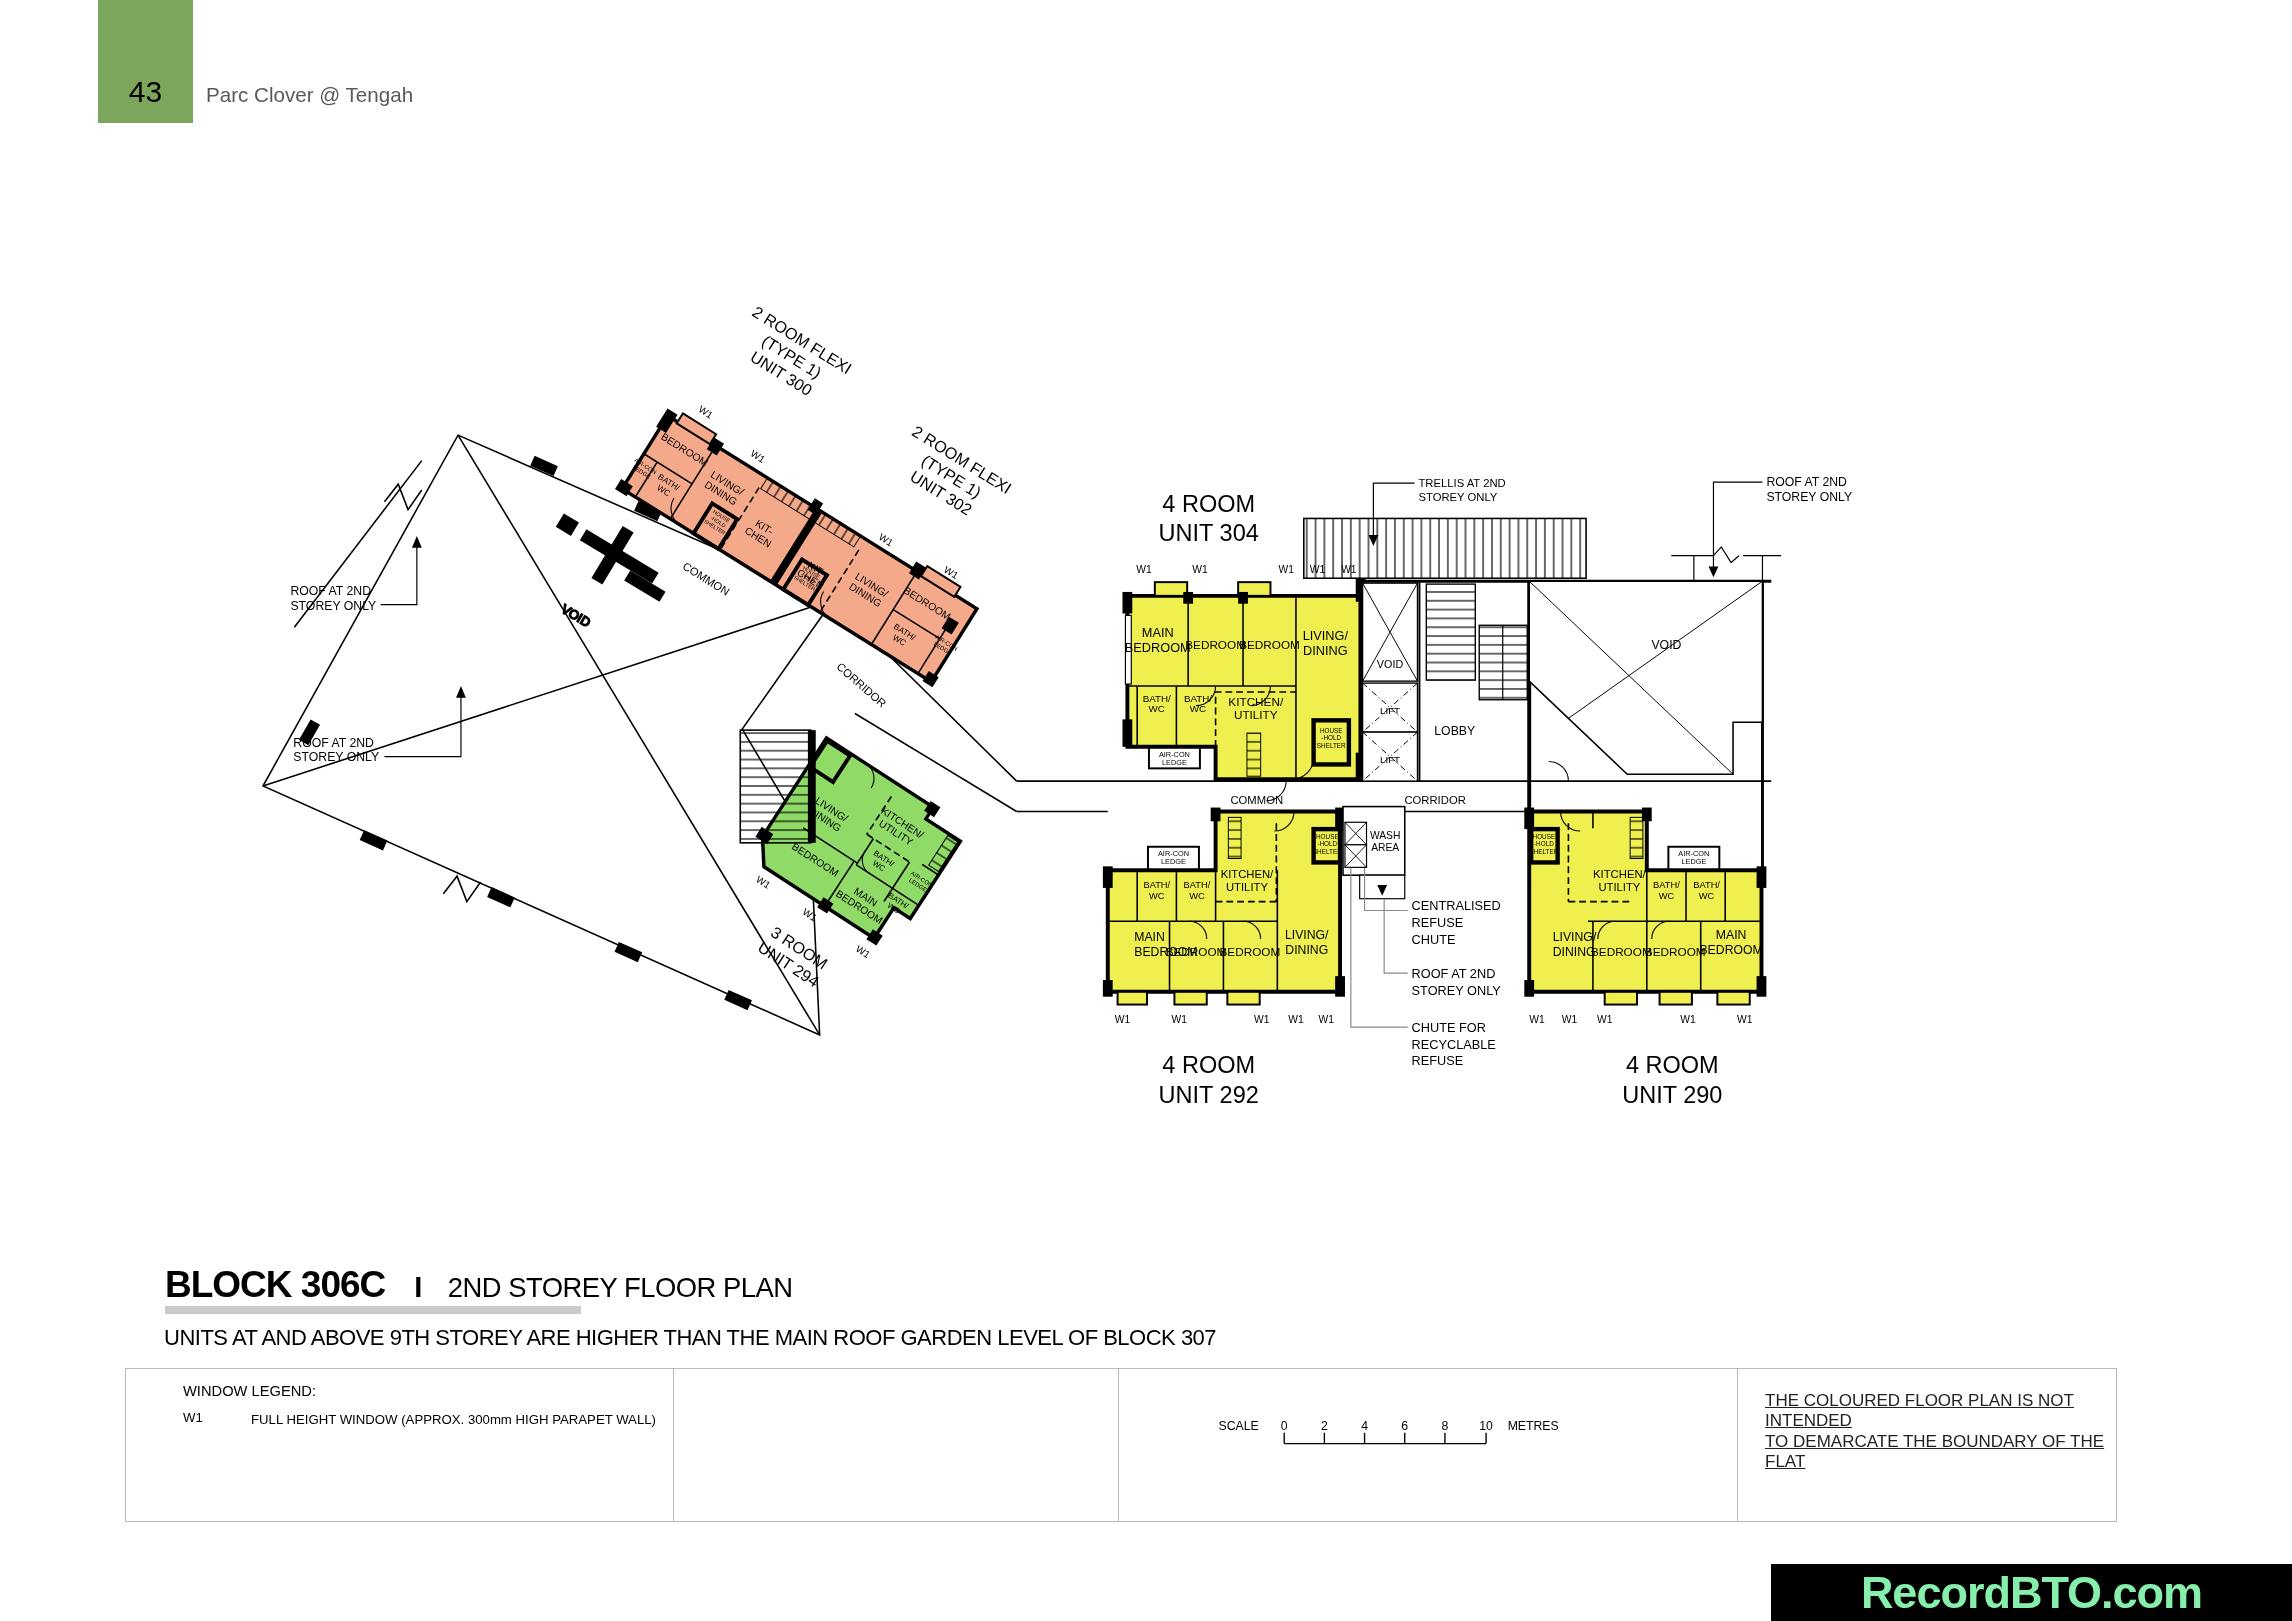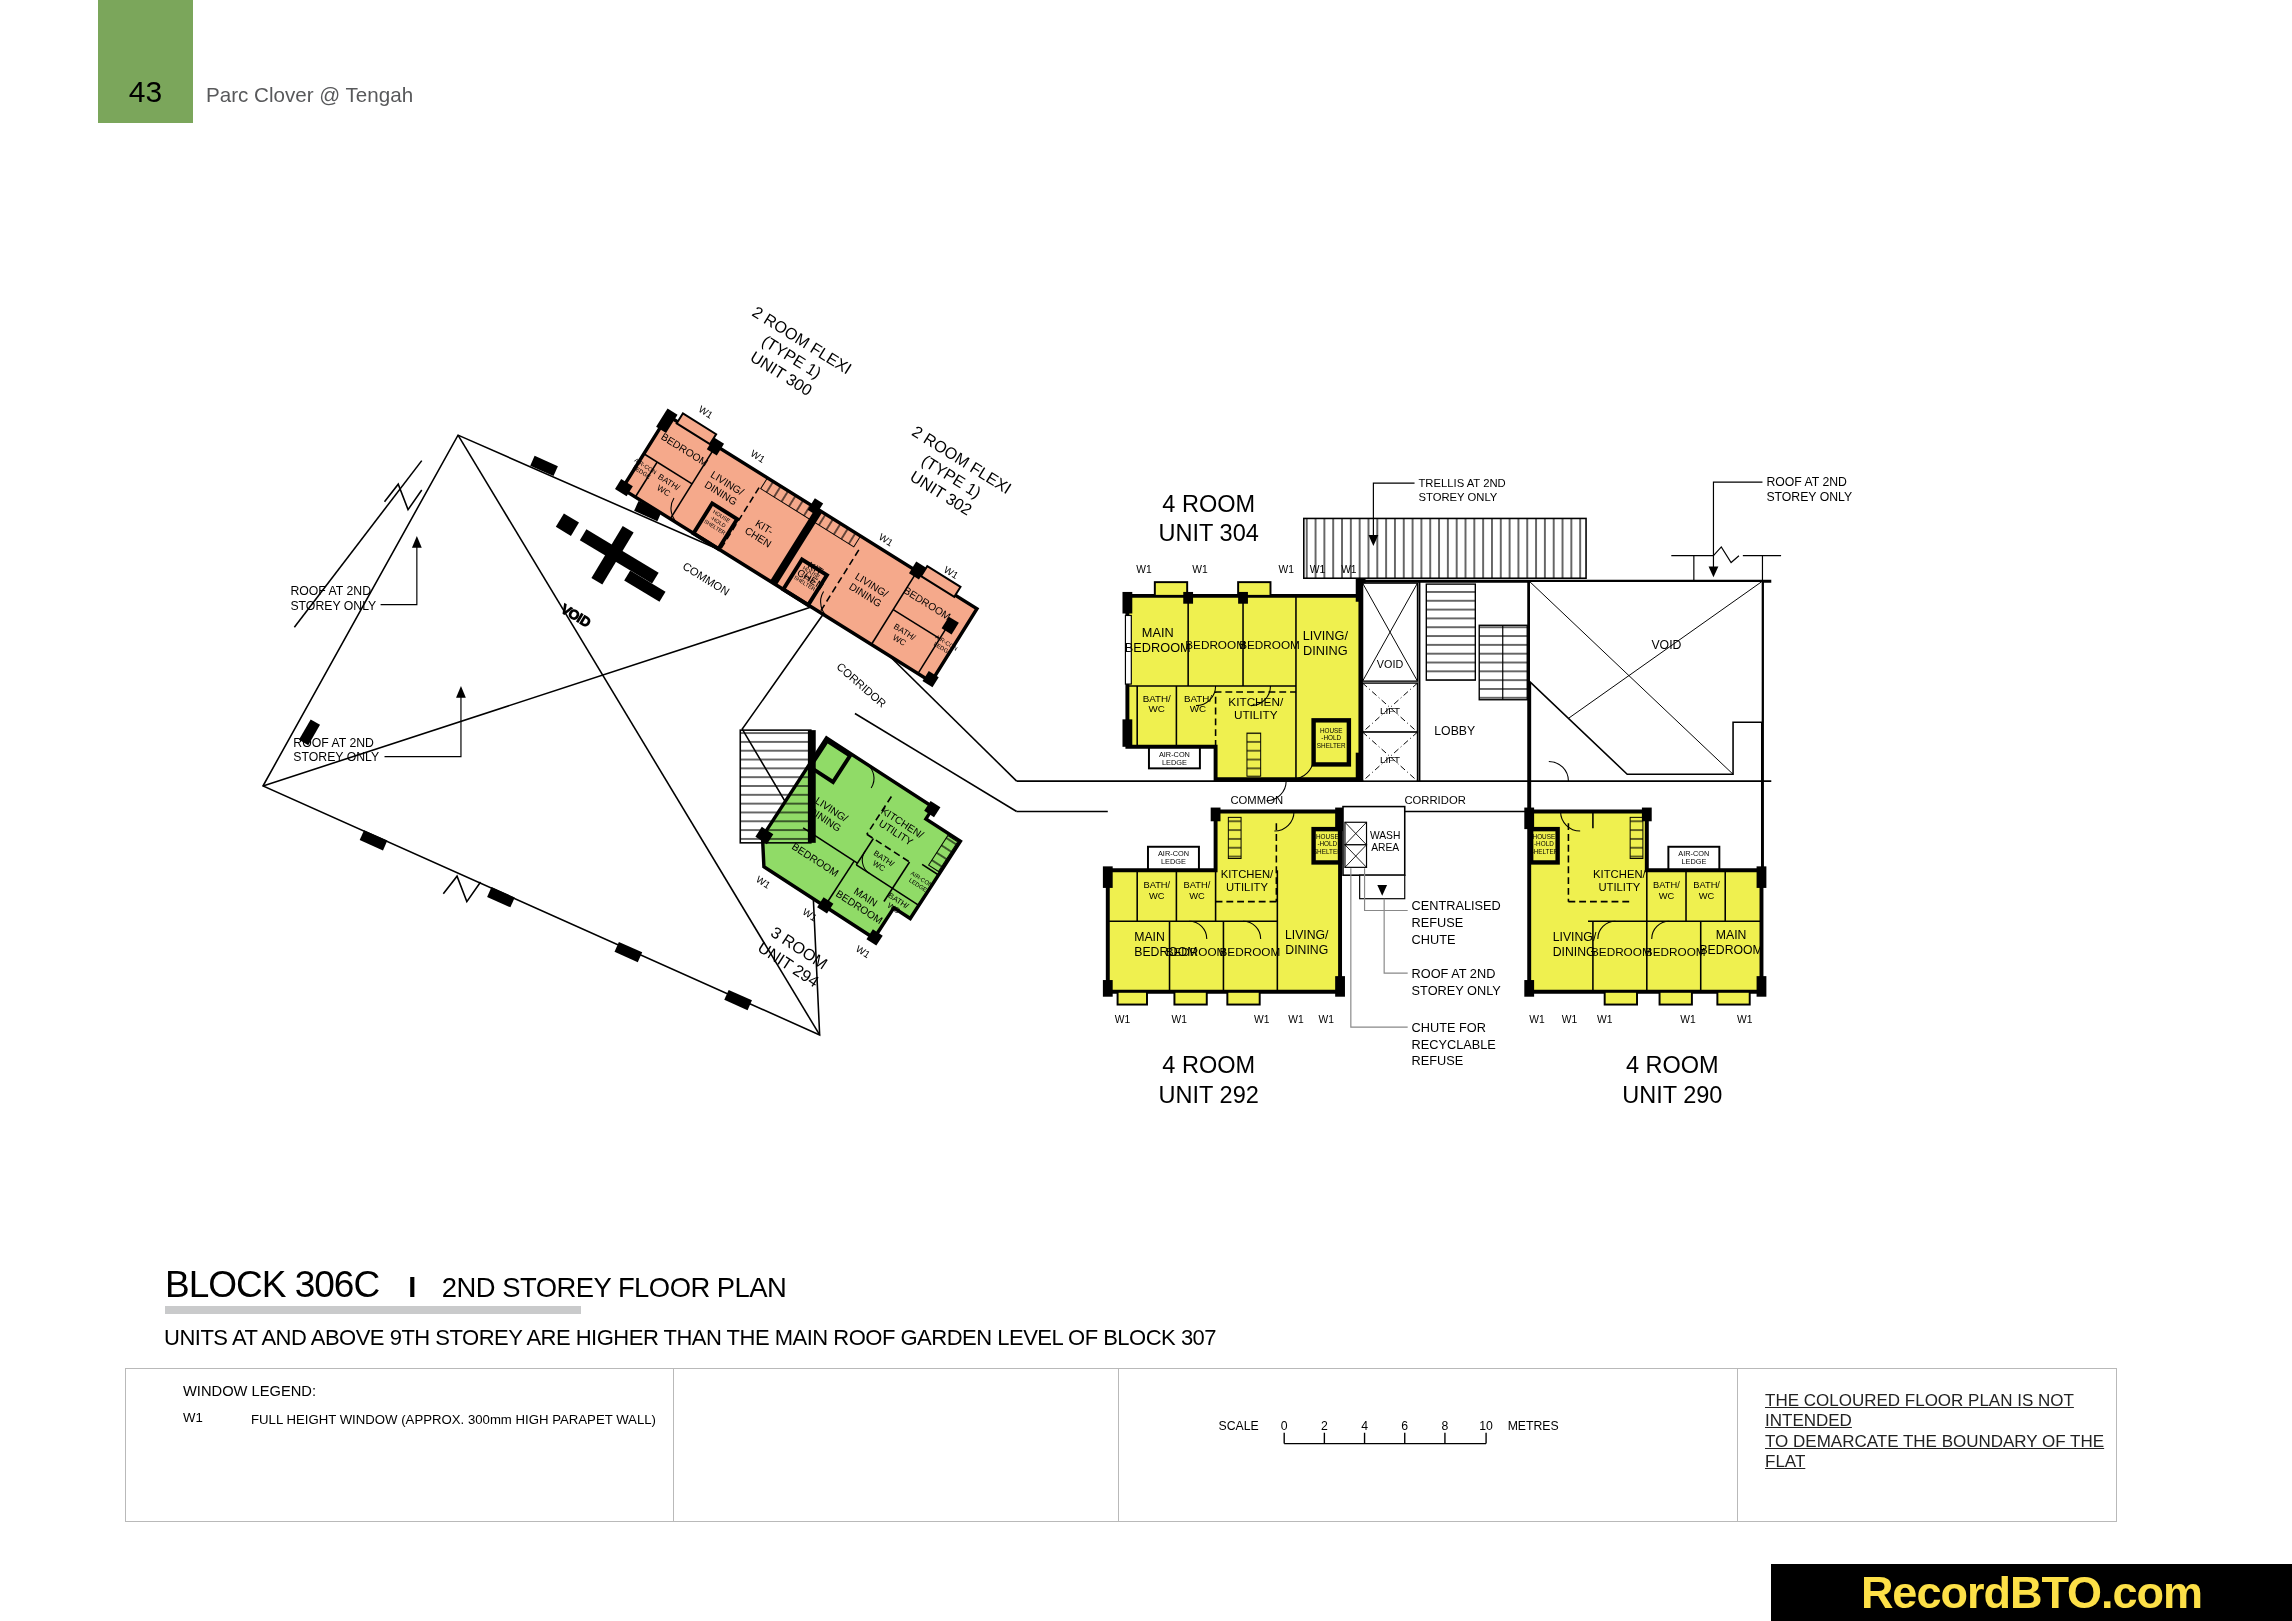--- a/index.html
+++ b/index.html
@@ -4,35 +4,35 @@
 <style>
   html,body{margin:0;padding:0;background:#e8e8e8;}
   .page{position:relative;width:2293px;height:1621px;background:#ffffff;overflow:hidden;
         font-family:"Liberation Sans",sans-serif;}
   .page-num-box{position:absolute;left:98px;top:0;width:95px;height:123px;background:#7BA65B;}
   .page-num{position:absolute;left:0;right:0;bottom:13.7px;text-align:center;color:#000000;font-size:30px;}
   .project-name{position:absolute;left:206px;top:83px;color:#58595B;font-size:20.6px;}
   .plan-svg{position:absolute;left:0;top:0;}
   svg text{font-family:"Liberation Sans",sans-serif;fill:#000;}
   .title-row{position:absolute;left:165px;top:1264px;display:flex;align-items:baseline;white-space:nowrap;}
-  .title-block{font-size:37px;font-weight:normal;letter-spacing:-1px;}
+  .title-block{font-size:37px;font-weight:bold;letter-spacing:-1px;}
   .title-sep{font-size:29px;font-weight:bold;margin:0 25.5px 0 29px;}
   .title-plan{font-size:27.4px;letter-spacing:-0.5px;}
   .title-bar{position:absolute;left:165px;top:1306px;width:416px;height:7.8px;background:#c9cacb;}
   .storey-note{position:absolute;left:164px;top:1325px;font-size:22px;letter-spacing:-0.5px;color:#000;}
   .legend-box{position:absolute;left:125px;top:1368px;width:1990px;height:152px;border:1px solid #b9b9b9;}
   .legend-div{position:absolute;top:0;bottom:0;width:1px;background:#b9b9b9;}
   .lg-title{position:absolute;left:57px;top:13.7px;font-size:14.7px;text-align:center;}
   .lg-w1{position:absolute;left:57px;top:41px;font-size:13.2px;}
   .lg-w1desc{position:absolute;left:125px;top:43px;font-size:13.2px;}
   .lg-note2{position:absolute;left:585px;top:25.5px;font-size:13.2px;line-height:21.6px;white-space:pre-line;}
   .lg-note4{position:absolute;left:1639px;top:21.6px;font-size:17px;line-height:20.6px;white-space:pre-line;color:#222;text-decoration:underline;}
   .watermark{position:absolute;left:1771px;top:1564px;width:521px;height:57px;background:#000;
              display:flex;align-items:center;justify-content:center;}
-  .watermark span{color:#fde047;font-size:45px;font-weight:bold;letter-spacing:-1px;}
+  .watermark span{color:#86efac;font-size:45px;font-weight:bold;letter-spacing:-1px;}
 </style>
 </head>
 <body>
 
 <div class="page">
 
   <div class="page-num-box">
     <div class="page-num">43</div>
   </div>
   <div class="project-name">Parc Clover @ Tengah</div>

